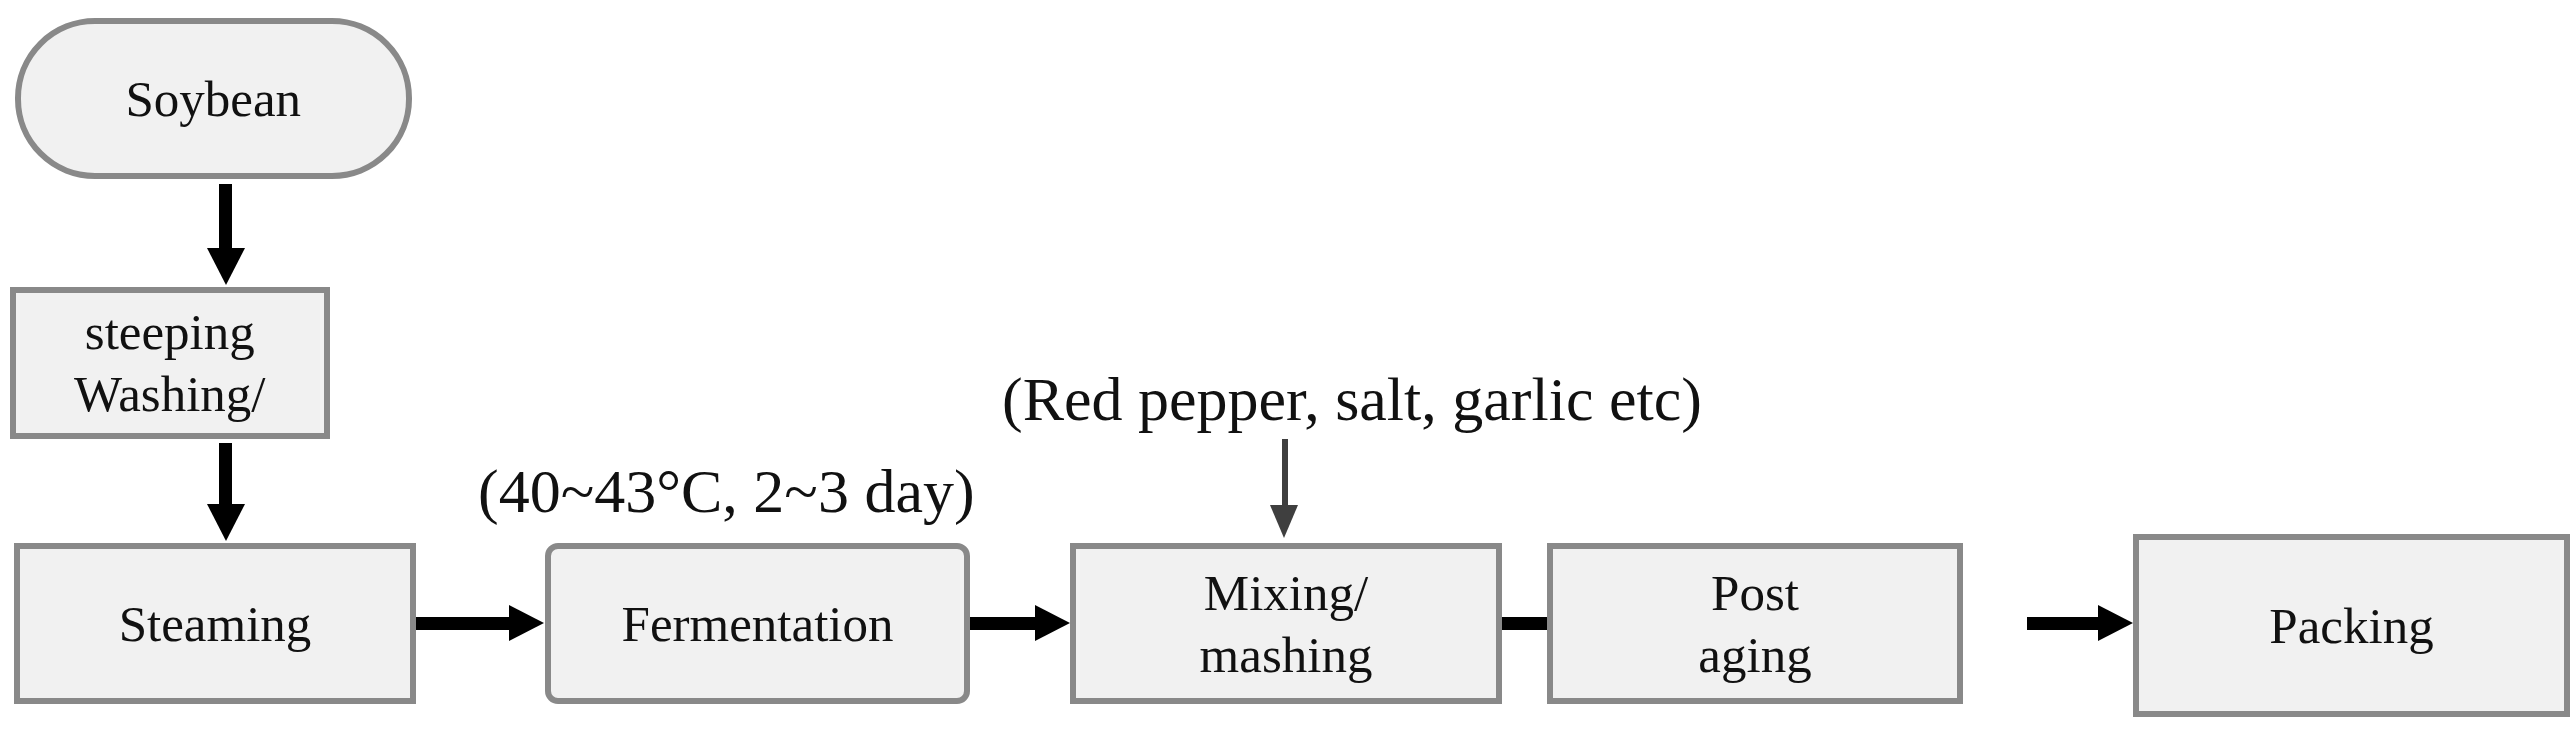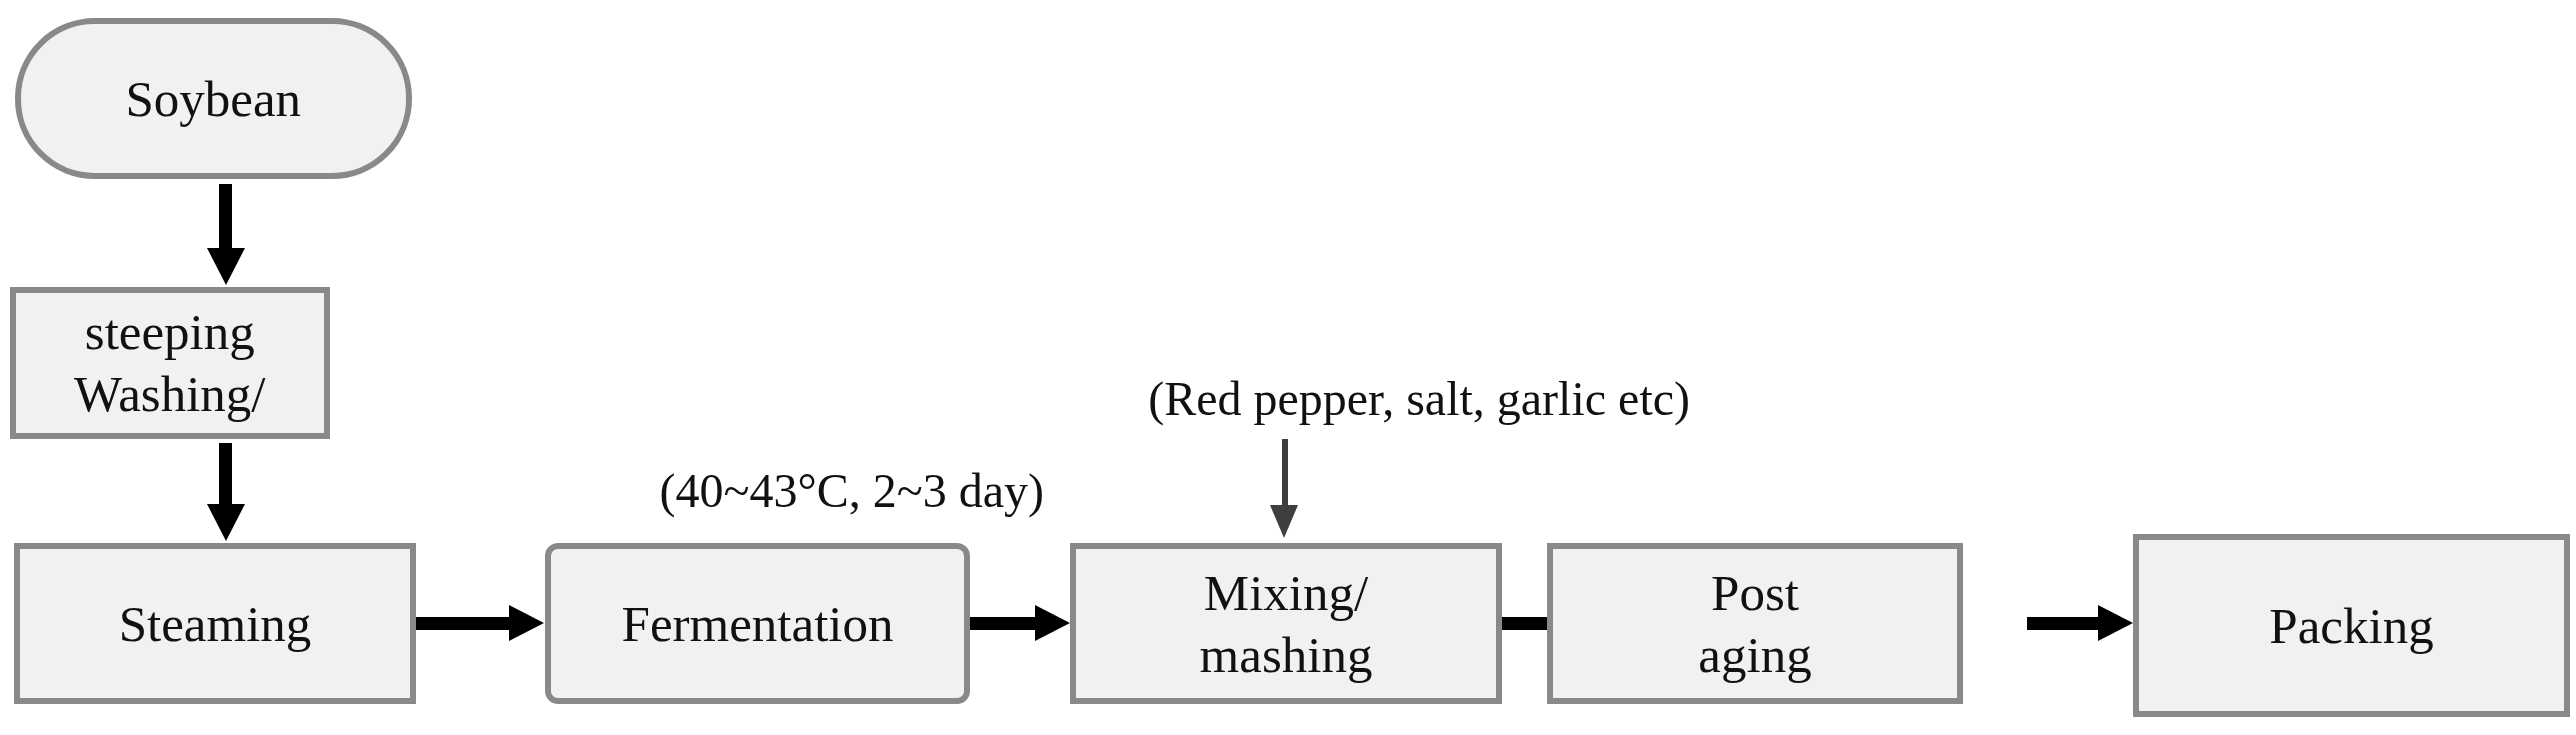--- a/index.html
+++ b/index.html
@@ -28,22 +28,22 @@
     text-align: center;
     font-size: 51px;
     line-height: 62px;
   }
   .node.stadium { border-radius: 80px; }
 
   .node-line { display: block; white-space: nowrap; }
 
   .annotation {
     position: absolute;
-    text-align: right;
-    font-size: 48px;
+    text-align: left;
+    font-size: 62px;
     line-height: 74px;
     white-space: nowrap;
     color: var(--text, #111111);
   }
 
   
   .harrow, .varrow, .thin-varrow { position: absolute; }
   .harrow .shaft {
     position: absolute;
     left: 0; top: 11.5px;

